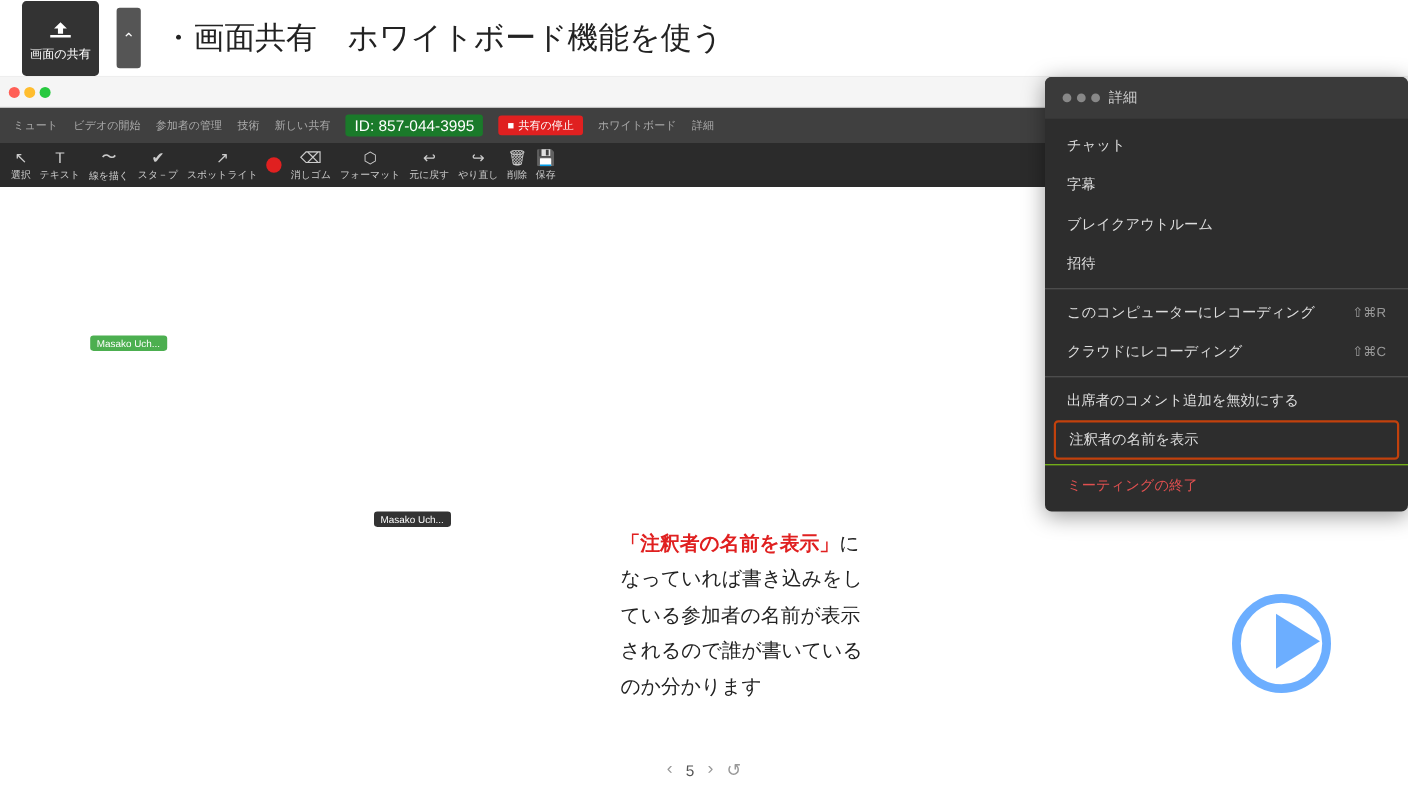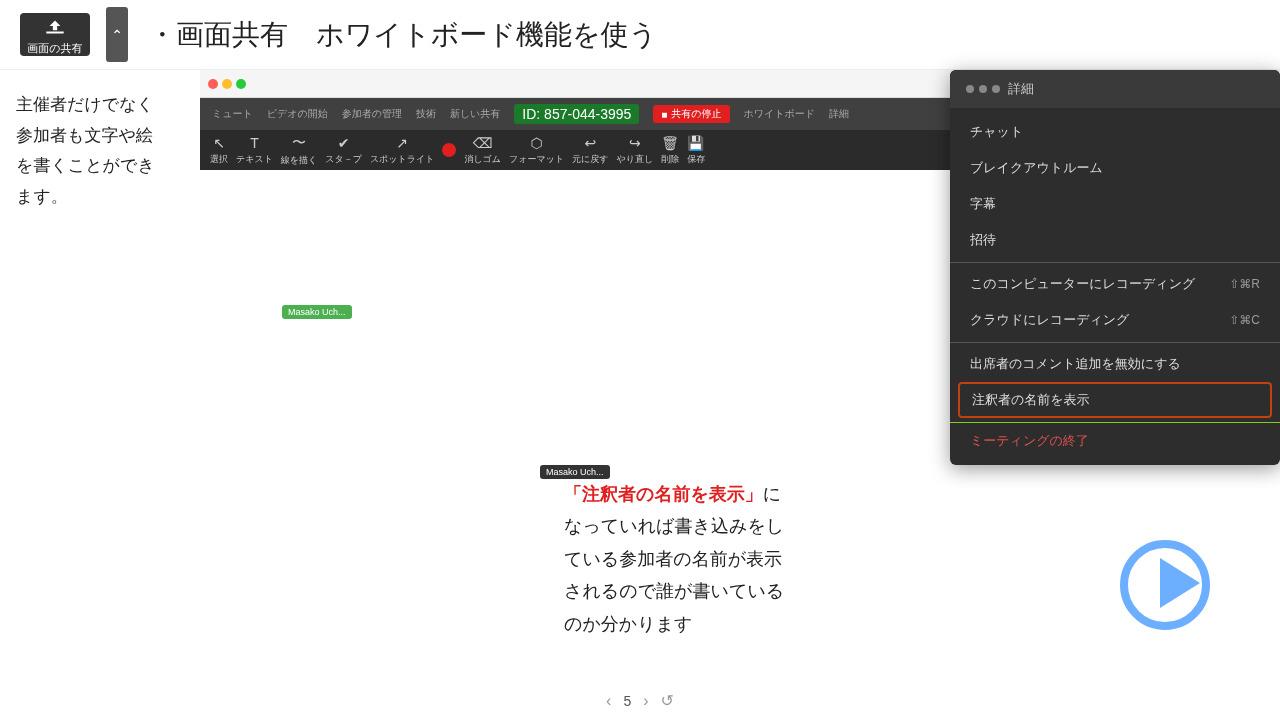--- a/index.html
+++ b/index.html
@@ -17,21 +17,21 @@
       display: flex;
       align-items: center;
       background: #fff;
       padding: 10px 20px;
       border-bottom: 1px solid #eee;
       height: 70px;
     }
     .header-icon-box {
       background: #333;
       width: 70px;
-      height: 43px;
+      height: 68px;
       display: flex;
       flex-direction: column;
       align-items: center;
       justify-content: center;
       margin-right: 16px;
       border-radius: 4px;
     }
     .header-icon-box svg {
       width: 28px;
       height: 28px;
@@ -357,23 +357,20 @@
       <path d="M4 17h16v2H4zm8-10L7 12h3v4h4v-4h3z"></path>
     </svg>
     <span class="header-icon-label">画面の共有</span>
   </div>
   <div class="header-chevron">⌃</div>
   <span class="header-title">・画面共有　ホワイトボード機能を使う</span>
 </div>
 
 <div class="main">
 
-  <div class="left-panel">
-    <p class="left-text">主催者だけでなく<br>参加者も文字や絵<br>を書くことができ<br>ます。</p>
-  </div>
 
   <div class="whiteboard-area">
 
     <div class="zoom-bar">
       <div class="zoom-bar-dot red"></div>
       <div class="zoom-bar-dot yellow"></div>
       <div class="zoom-bar-dot green"></div>
     </div>
 
     <div class="zoom-meeting-bar">
@@ -469,24 +466,24 @@
         <div class="dot-circle"></div>
         <div class="dot-circle"></div>
       </div>
       <span class="dropdown-title">詳細</span>
     </div>
     <div class="dropdown-items">
       <div class="dropdown-item">
         <span>チャット</span>
       </div>
       <div class="dropdown-item">
+        <span>字幕</span>
+      </div>
+      <div class="dropdown-item">
         <span>ブレイクアウトルーム</span>
-      </div>
-      <div class="dropdown-item">
-        <span>字幕</span>
       </div>
       <div class="dropdown-item">
         <span>招待</span>
       </div>
       <div class="dropdown-item separator-above">
         <span>このコンピューターにレコーディング</span>
         <span class="shortcut">⇧⌘R</span>
       </div>
       <div class="dropdown-item">
         <span>クラウドにレコーディング</span>

